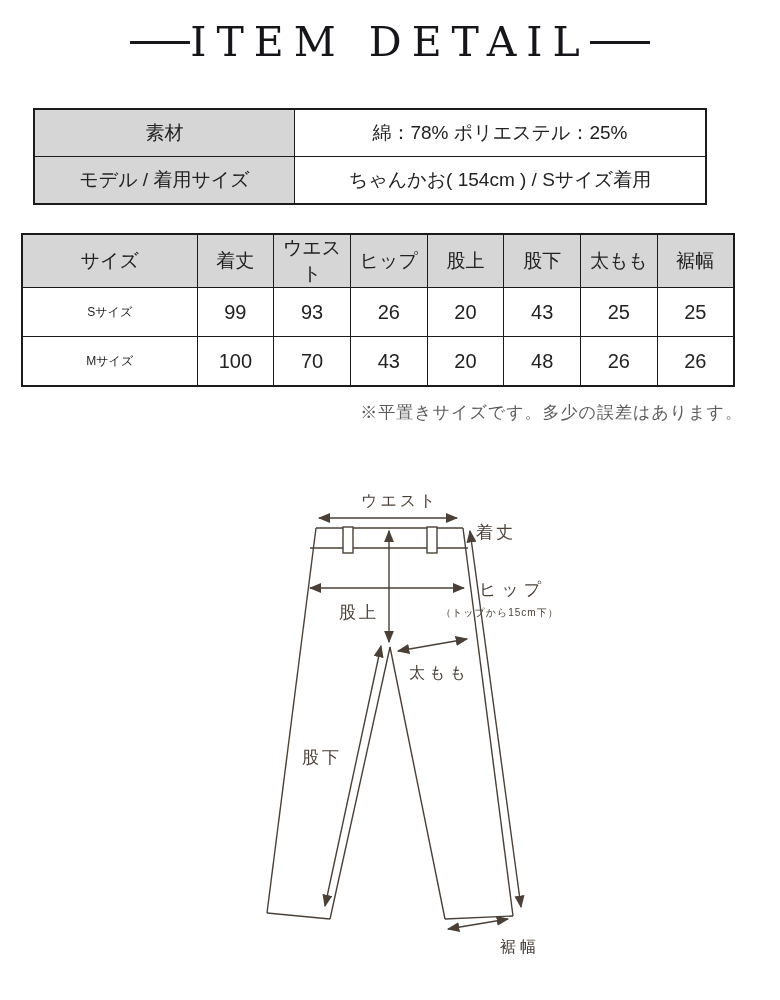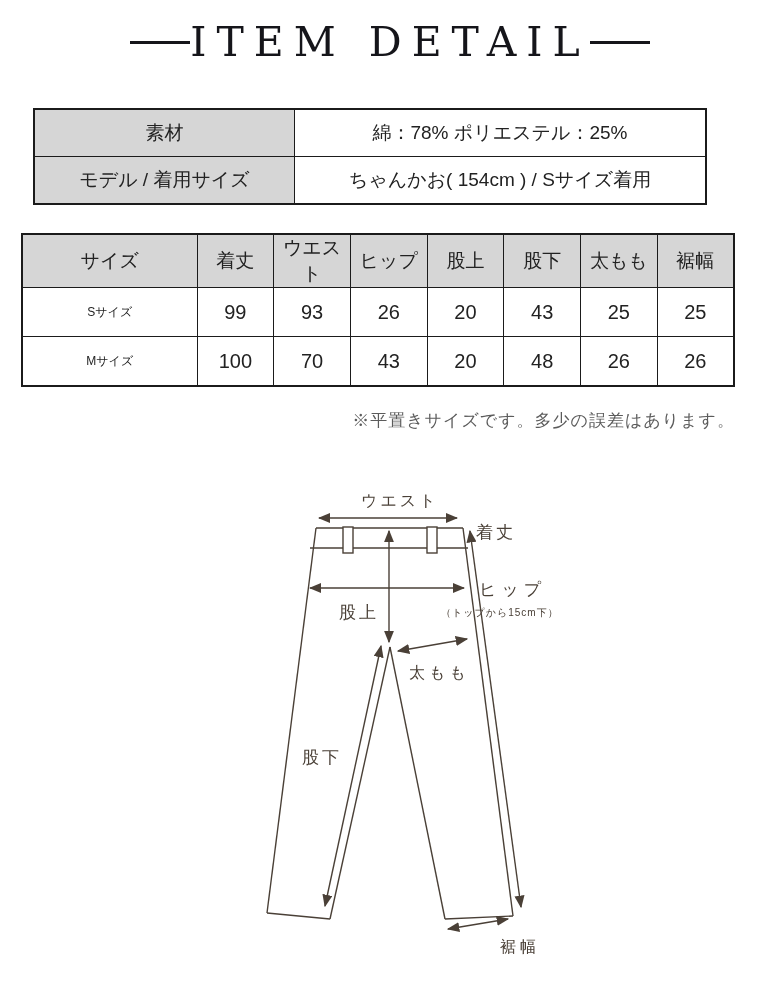--- a/index.html
+++ b/index.html
@@ -52,21 +52,21 @@
     font-weight:400; color:#222;
     padding:0 2px;
   }
   .size-table thead th { background:#d6d6d6; height:49px; font-size:19px; }
   .size-table tbody th { background:#ffffff; height:48px; font-size:12px; }
   .size-table tbody td { font-size:20px; }
   .size-table .col-size { width:175px; }
 
   
   .note {
-    position:absolute; top:397px; right:33px; margin:12px;
+    position:absolute; top:397px; right:33px; margin:4px;
     font-size:17px; letter-spacing:1px; color:#5b5b5b;
     white-space:nowrap;
   }
 
   
   .diagram { position:absolute; left:0; top:470px; }
   .diagram text {
     font-family:"Liberation Sans", sans-serif;
     fill:#4a4037;
   }

